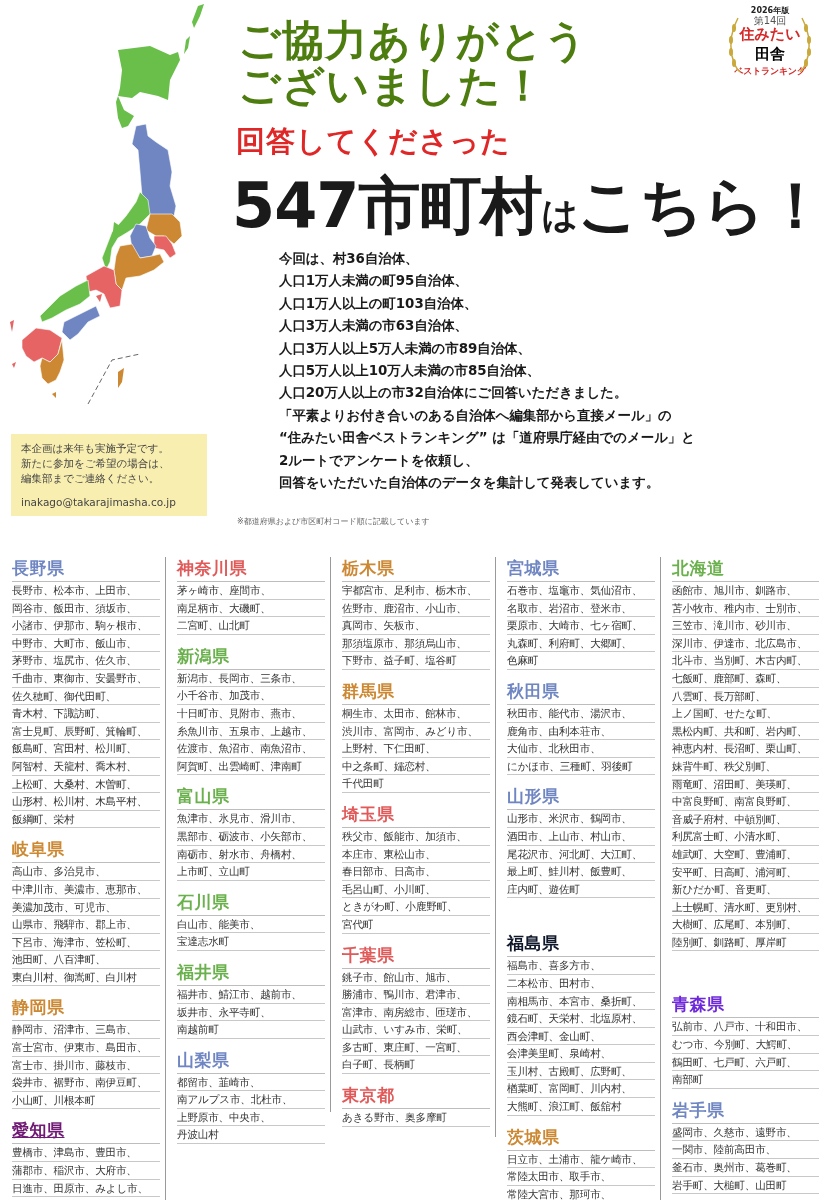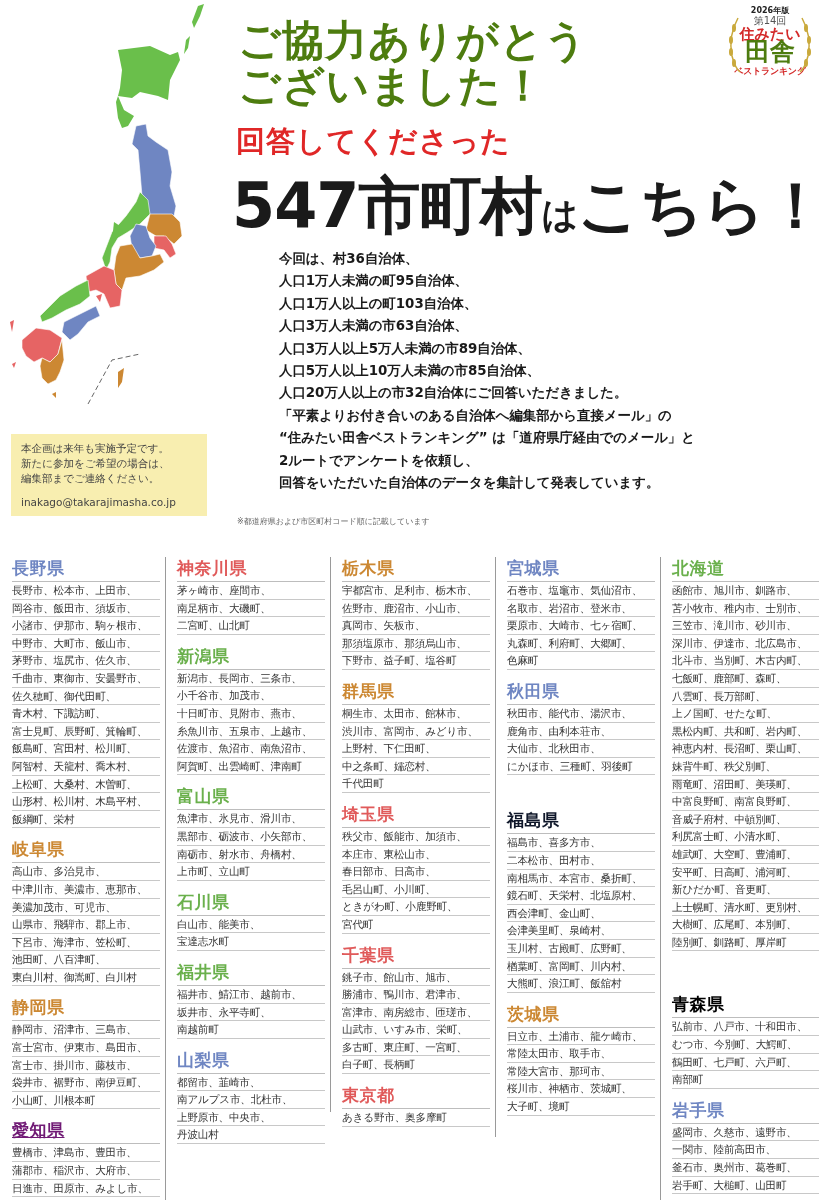--- a/index.html
+++ b/index.html
@@ -14,21 +14,21 @@
     font-weight: bold; font-size: 42px; line-height: 45px; color: #4d7c0f;
     letter-spacing: 1px;
   }
   .badge {
     position: absolute; left: 722px; top: 4px; width: 96px; height: 84px;
     text-align: center;
   }
   .badge .edition { font-size: 8px; font-weight: bold; color: #222; line-height: 10px; margin-top: 2px; }
   .badge .count { font-size: 10px; color: #555; line-height: 9px; }
   .badge .brand1 { font-family: "DejaVu Serif", serif; font-size: 15px; font-weight: bold; color: #d42a2a; line-height: 18px; }
-  .badge .brand2 { font-family: Liberation Mono, monospace; font-size: 25px; font-weight: bold; color: #4d7c0f; line-height: 22px; }
+  .badge .brand2 { font-family: Liberation Sans, sans-serif; font-size: 15px; font-weight: bold; color: #000000; line-height: 22px; }
   .badge .brand3 { font-size: 9px; font-weight: bold; color: #d42a2a; line-height: 12px; letter-spacing: -0.3px; }
   .badge svg.laurel { position: absolute; top: 12px; width: 16px; height: 58px; }
   .lead {
     position: absolute; left: 236px; top: 122px;
     font-weight: bold; font-size: 29px; color: #e02727; letter-spacing: 1px;
   }
   .headline {
     position: absolute; left: 232px; top: 164px; white-space: nowrap;
     font-weight: bold; color: #1a1a1a; letter-spacing: -1px;
   }
@@ -294,20 +294,28 @@
         <div class="town">栗原市、大崎市、七ヶ宿町、</div>
         <div class="town">丸森町、利府町、大郷町、</div>
         <div class="town">色麻町</div>
       </div>
       <div class="pref">
         <div class="pref-name" style="color: rgb(111, 134, 194);">秋田県</div>
         <div class="town">秋田市、能代市、湯沢市、</div>
         <div class="town">鹿角市、由利本荘市、</div>
         <div class="town">大仙市、北秋田市、</div>
         <div class="town">にかほ市、三種町、羽後町</div>
+      </div>
+      <div class="pref">
+        <div class="pref-name" style="color: rgb(111, 134, 194);">山形県</div>
+        <div class="town">山形市、米沢市、鶴岡市、</div>
+        <div class="town">酒田市、上山市、村山市、</div>
+        <div class="town">尾花沢市、河北町、大江町、</div>
+        <div class="town">最上町、鮭川村、飯豊町、</div>
+        <div class="town">庄内町、遊佐町</div>
       </div>
       <div class="pref">
         <div class="pref-name" style="color: #0f172a; margin-top: 32px;">福島県</div>
         <div class="town">福島市、喜多方市、</div>
         <div class="town">二本松市、田村市、</div>
         <div class="town">南相馬市、本宮市、桑折町、</div>
         <div class="town">鏡石町、天栄村、北塩原村、</div>
         <div class="town">西会津町、金山町、</div>
         <div class="town">会津美里町、泉崎村、</div>
         <div class="town">玉川村、古殿町、広野町、</div>
@@ -342,21 +350,21 @@
         <div class="town">音威子府村、中頓別町、</div>
         <div class="town">利尻富士町、小清水町、</div>
         <div class="town">雄武町、大空町、豊浦町、</div>
         <div class="town">安平町、日高町、浦河町、</div>
         <div class="town">新ひだか町、音更町、</div>
         <div class="town">上士幌町、清水町、更別村、</div>
         <div class="town">大樹町、広尾町、本別町、</div>
         <div class="town">陸別町、釧路町、厚岸町</div>
       </div>
       <div class="pref">
-        <div class="pref-name" style="color: #000000; margin-top: 40px;">青森県</div>
+        <div class="pref-name" style="color: #6d28d9; margin-top: 40px;">青森県</div>
         <div class="town">弘前市、八戸市、十和田市、</div>
         <div class="town">むつ市、今別町、大鰐町、</div>
         <div class="town">鶴田町、七戸町、六戸町、</div>
         <div class="town">南部町</div>
       </div>
       <div class="pref">
         <div class="pref-name" style="color: rgb(111, 134, 194);">岩手県</div>
         <div class="town">盛岡市、久慈市、遠野市、</div>
         <div class="town">一関市、陸前高田市、</div>
         <div class="town">釜石市、奥州市、葛巻町、</div>

